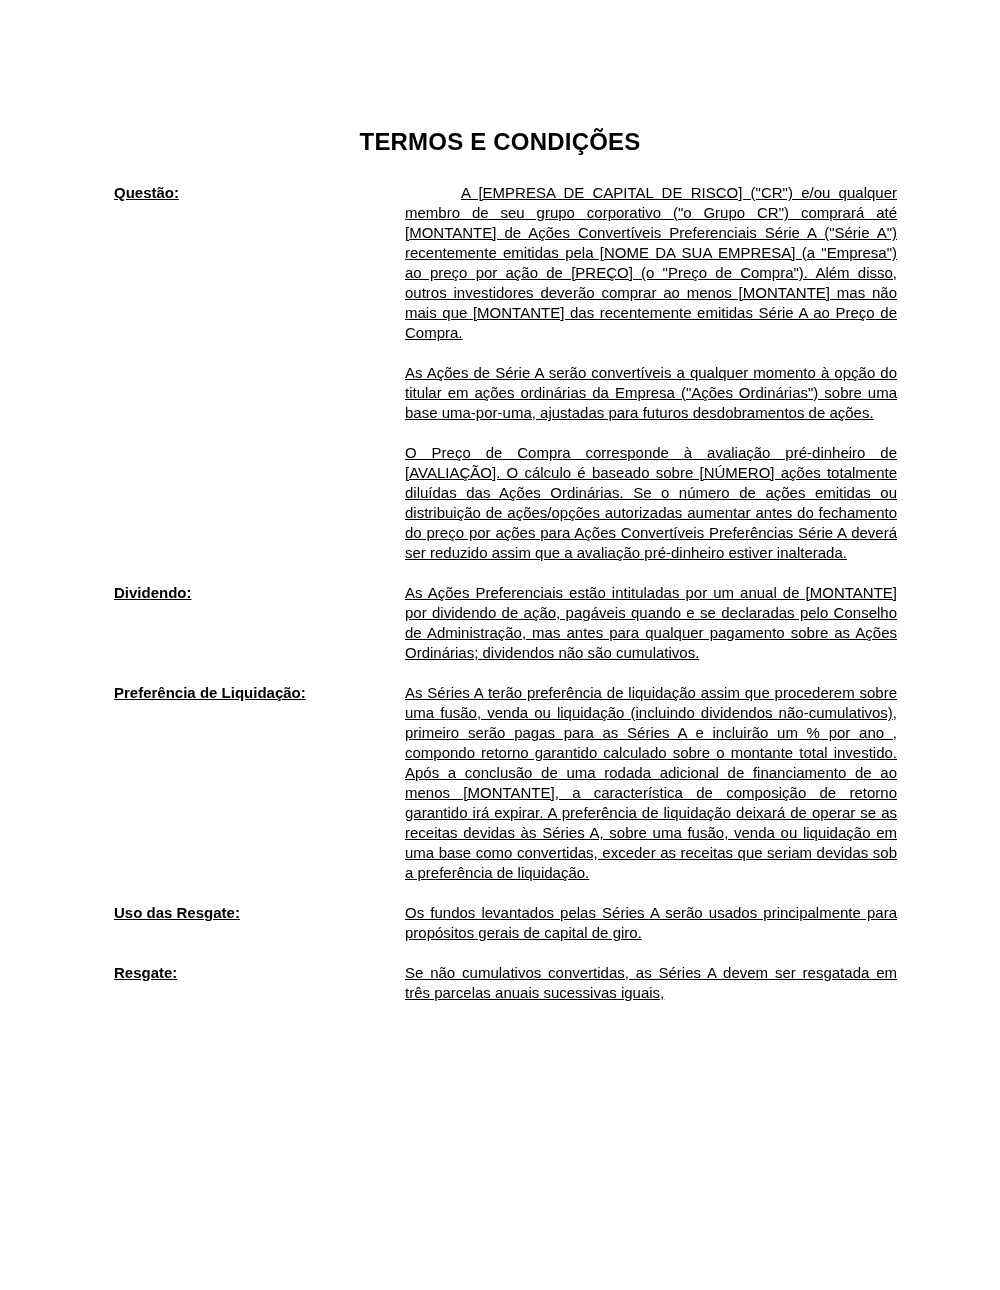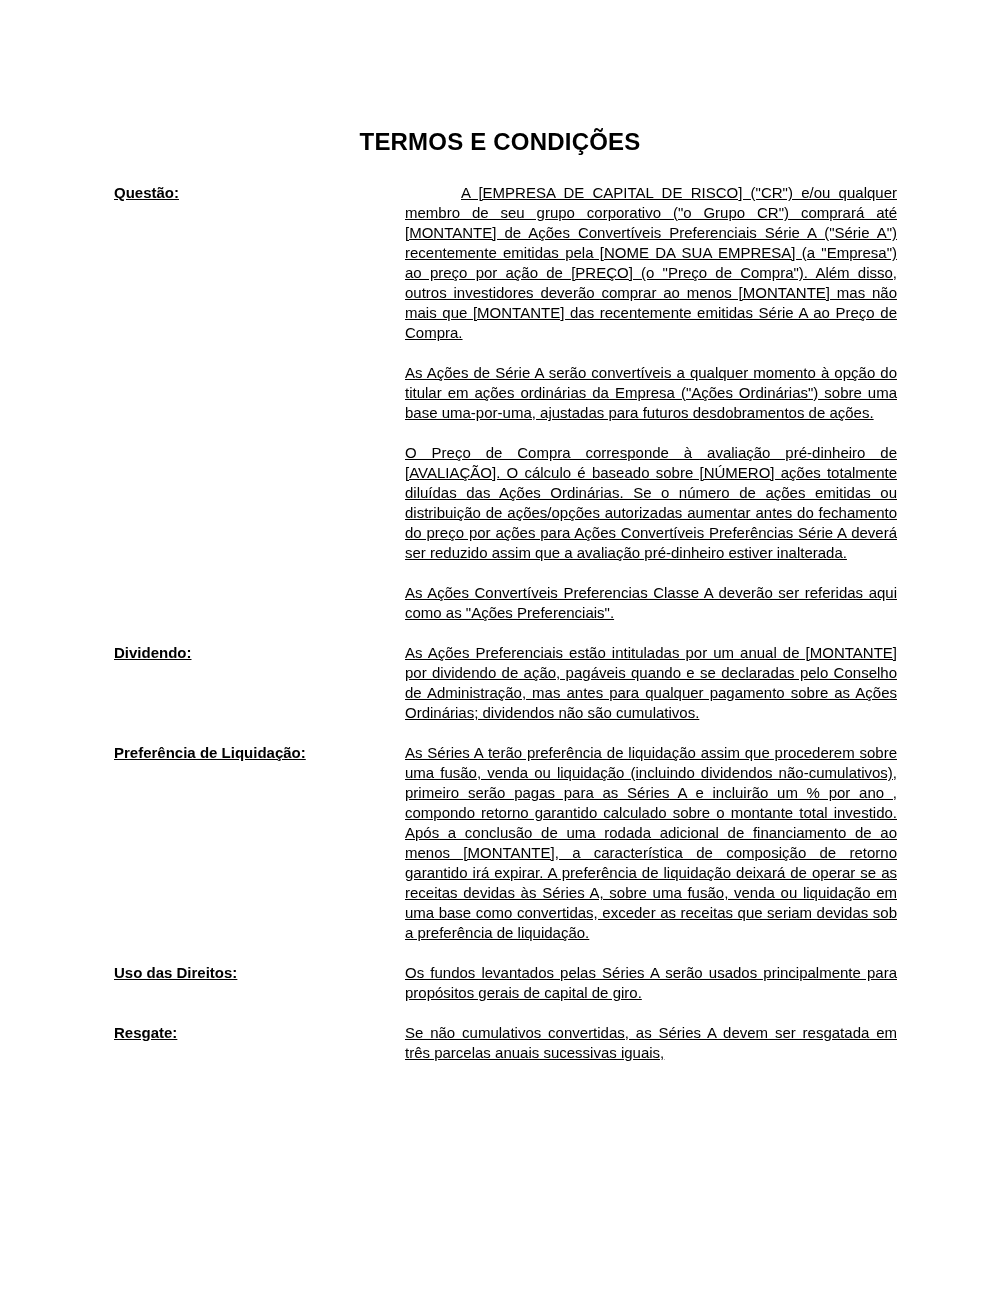--- a/index.html
+++ b/index.html
@@ -97,37 +97,36 @@
   <h1 class="doc-title">TERMOS E CONDIÇÕES</h1>
 
   <div class="body-block">
 
   <div class="row">
         <div class="label">Questão:</div>
         <div class="textcol">
           <p class="indent">A [EMPRESA DE CAPITAL DE RISCO] ("CR") e/ou qualquer membro de seu grupo corporativo ("o Grupo CR") comprará até [MONTANTE] de Ações Convertíveis Preferenciais Série A ("Série A") recentemente emitidas pela [NOME DA SUA EMPRESA] (a "Empresa") ao preço por ação de [PREÇO] (o "Preço de Compra"). Além disso, outros investidores deverão comprar ao menos [MONTANTE] mas não mais que [MONTANTE] das recentemente emitidas Série A ao Preço de Compra.</p>
           <p>As Ações de Série A serão convertíveis a qualquer momento à opção do titular em ações ordinárias da Empresa ("Ações Ordinárias") sobre uma base uma-por-uma, ajustadas para futuros desdobramentos de ações.</p>
           <p>O Preço de Compra corresponde à avaliação pré-dinheiro de [AVALIAÇÃO]. O cálculo é baseado sobre [NÚMERO] ações totalmente diluídas das Ações Ordinárias. Se o número de ações emitidas ou distribuição de ações/opções autorizadas aumentar antes do fechamento do preço por ações para Ações Convertíveis Preferências Série A deverá ser reduzido assim que a avaliação pré-dinheiro estiver inalterada.</p>
-          <p>As Ações Convertíveis Preferencias Classe A deverão ser referidas aqui como as "Ações Preferenciais".</p>
         </div>
       </div>
       <div class="row">
         <div class="label">Dividendo:</div>
         <div class="textcol">
           <p>As Ações Preferenciais estão intituladas por um anual de [MONTANTE] por dividendo de ação, pagáveis quando e se declaradas pelo Conselho de Administração, mas antes para qualquer pagamento sobre as Ações Ordinárias; dividendos não são cumulativos.</p>
         </div>
       </div>
       <div class="row">
         <div class="label">Preferência de Liquidação:</div>
         <div class="textcol">
           <p>As Séries A terão preferência de liquidação assim que procederem sobre uma fusão, venda ou liquidação (incluindo dividendos não-cumulativos), primeiro serão pagas para as Séries A e incluirão um % por ano , compondo retorno garantido calculado sobre o montante total investido. Após a conclusão de uma rodada adicional de financiamento de ao menos [MONTANTE], a característica de composição de retorno garantido irá expirar. A preferência de liquidação deixará de operar se as receitas devidas às Séries A, sobre uma fusão, venda ou liquidação em uma base como convertidas, exceder as receitas que seriam devidas sob a preferência de liquidação.</p>
         </div>
       </div>
       <div class="row">
-        <div class="label">Uso das Direitos:</div>
+        <div class="label">Uso das Resgate:</div>
         <div class="textcol">
           <p>Os fundos levantados pelas Séries A serão usados principalmente para propósitos gerais de capital de giro.</p>
         </div>
       </div>
       <div class="row">
         <div class="label">Resgate:</div>
         <div class="textcol">
           <p>Se não cumulativos convertidas, as Séries A devem ser resgatada em três parcelas anuais sucessivas iguais,</p>
         </div>
       </div>

